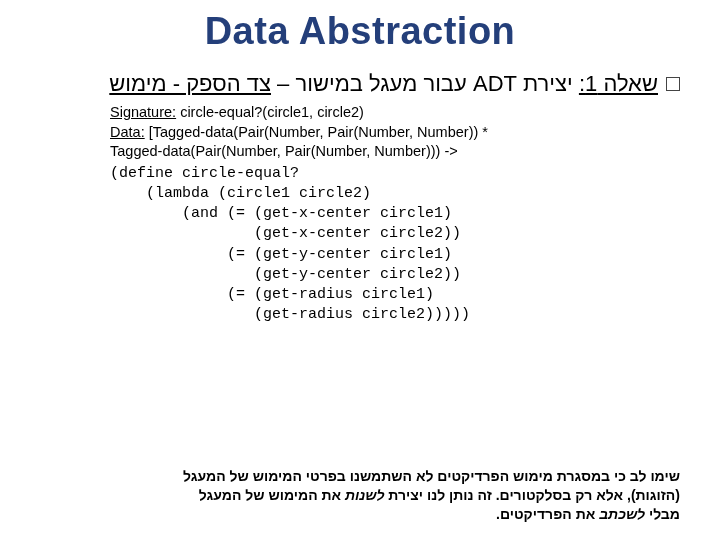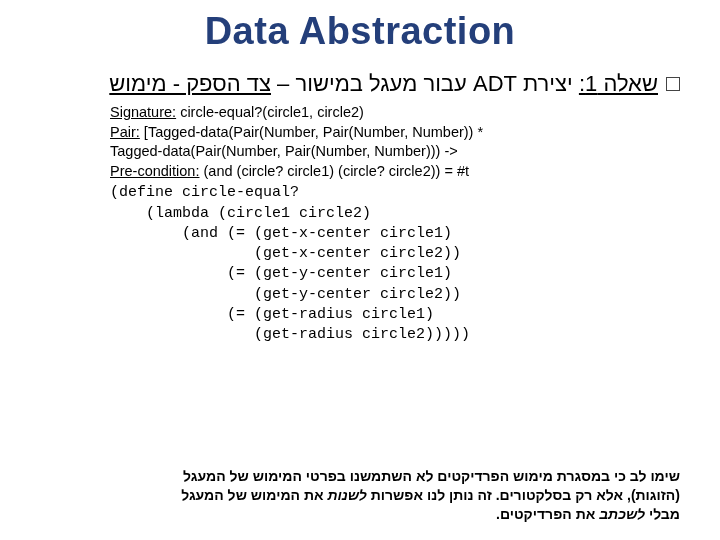--- a/index.html
+++ b/index.html
@@ -94,40 +94,37 @@
     <span class="question-line">
       <span class="underline">שאלה 1:</span><span>  יצירת </span><span class="ltr-inline">ADT</span><span> עבור מעגל במישור – </span><span class="underline">צד הספק - מימוש</span>
     </span>
   </div>
 
   <div class="signature-block">
     <div>
       <span class="sig-label">Signature:</span><span> circle-equal?(circle1, circle2)</span>
     </div>
     <div>
-      <span class="sig-label">Pair:</span><span> [Tagged-data(Pair(Number, Pair(Number, Number)) *</span>
+      <span class="sig-label">Data:</span><span> [Tagged-data(Pair(Number, Pair(Number, Number)) *</span>
     </div>
     <div> Tagged-data(Pair(Number, Pair(Number, Number))) -&gt;</div>
-    <div>
-      <span class="sig-label">Pre-condition:</span><span> (and (circle? circle1) (circle? circle2)) = #t</span>
-    </div>
   </div>
 
   <div class="code-block">(define circle-equal?
     (lambda (circle1 circle2)
         (and (= (get-x-center circle1)
                 (get-x-center circle2))
              (= (get-y-center circle1)
                 (get-y-center circle2))
              (= (get-radius circle1)
                 (get-radius circle2)))))</div>
 
   <div class="footnote">
     <div>שימו לב כי במסגרת מימוש הפרדיקטים לא השתמשנו בפרטי המימוש של המעגל</div>
     <div>
-      <span>(הזוגות), אלא רק בסלקטורים. זה נותן לנו אפשרות </span><span style="font-style:italic">לשנות</span><span> את המימוש של המעגל</span>
+      <span>(הזוגות), אלא רק בסלקטורים. זה נותן לנו יצירת </span><span style="font-style:italic">לשנות</span><span> את המימוש של המעגל</span>
     </div>
     <div>
       <span>מבלי </span><span style="font-style:italic">לשכתב</span><span> את הפרדיקטים.</span>
     </div>
   </div>
 
 </div>
 
 </body></html>

